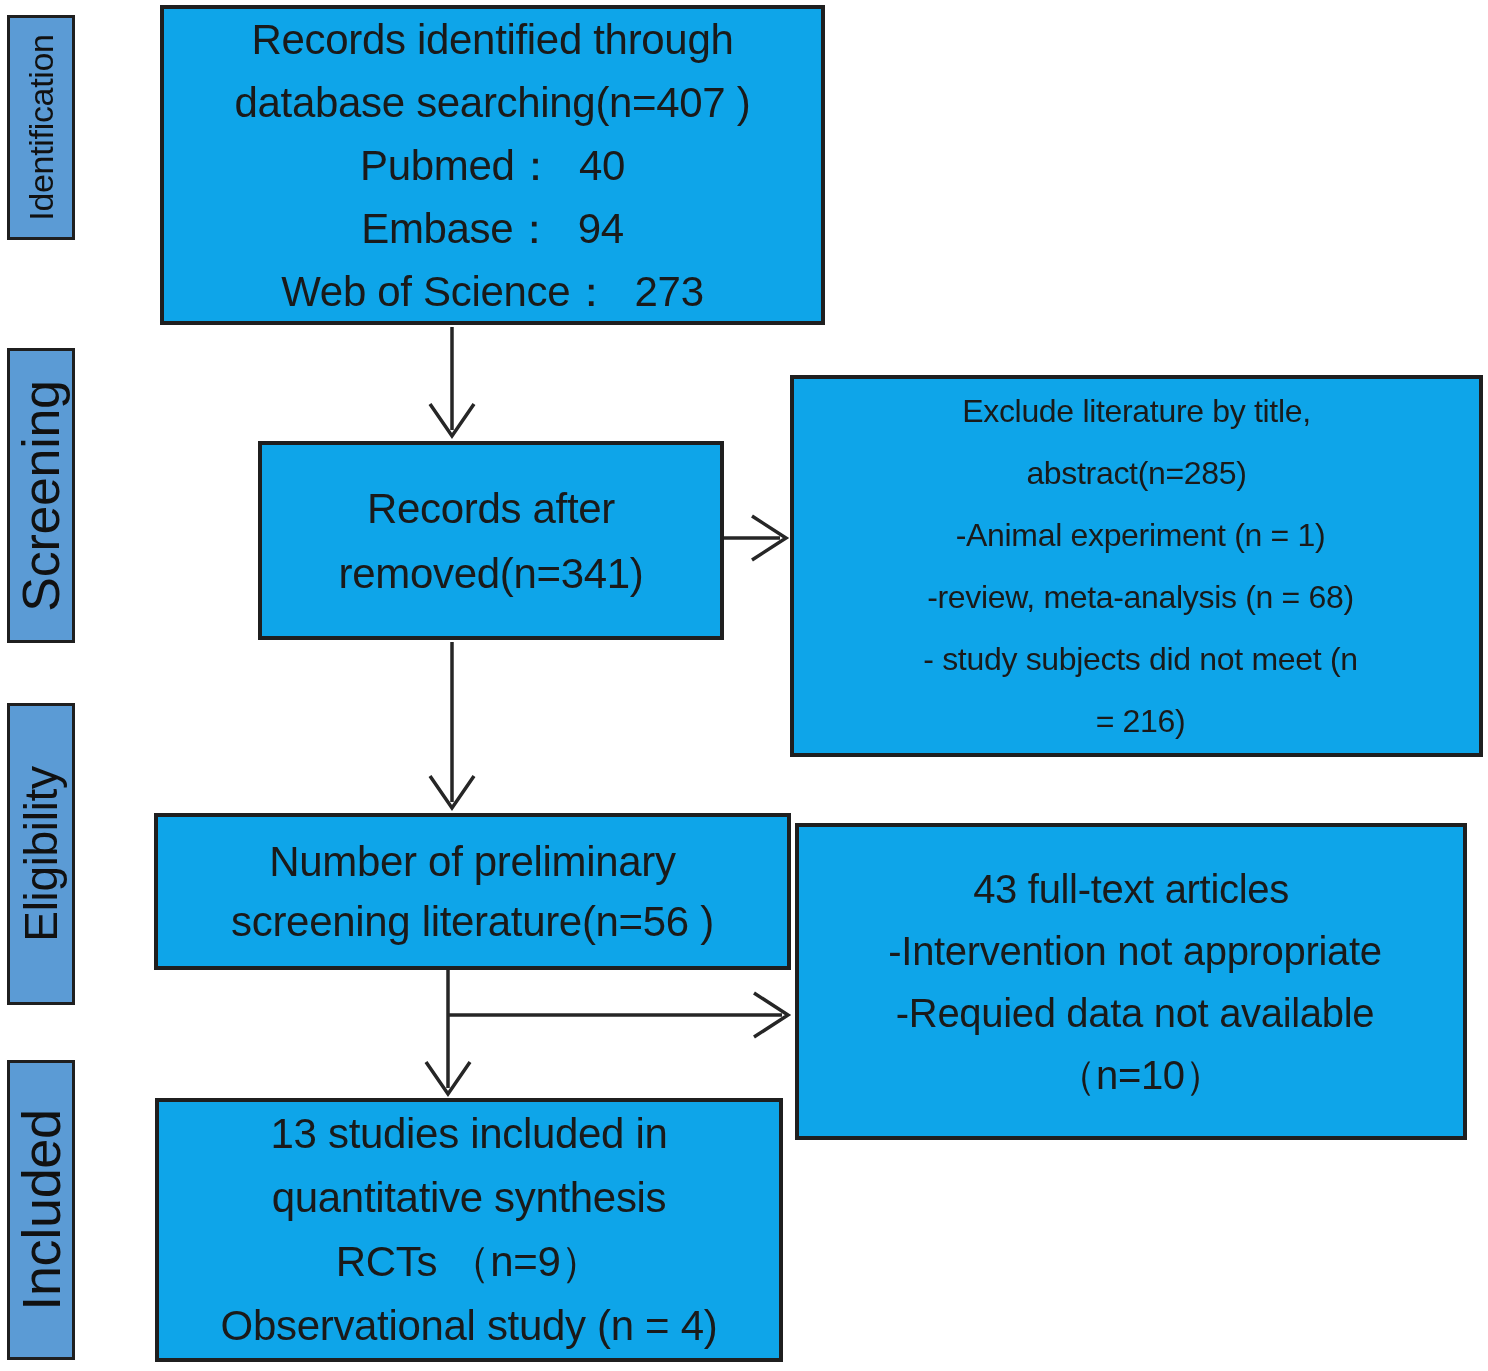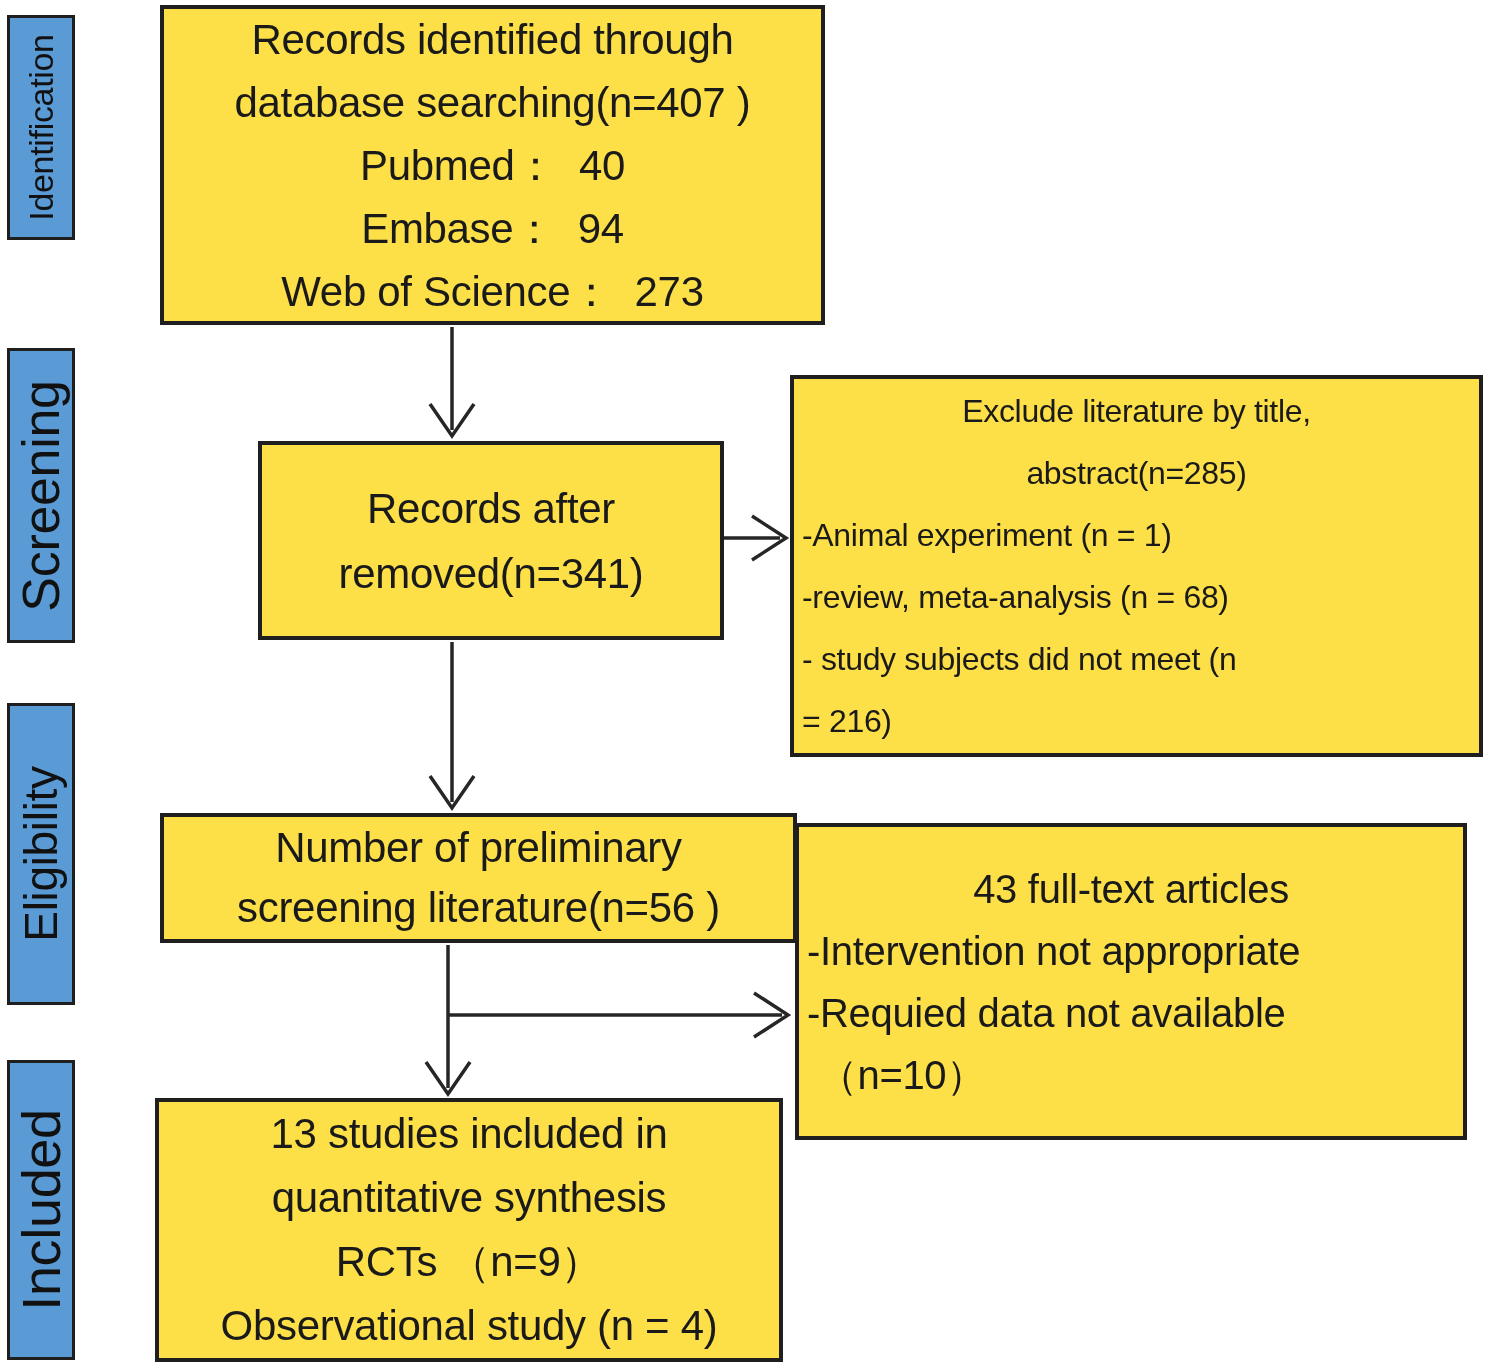--- a/index.html
+++ b/index.html
@@ -29,31 +29,31 @@
   .stage-identification span{font-size:34px;}
   .stage-screening{top:348px;height:295px;}
   .stage-screening span{font-size:52px;}
   .stage-eligibility{top:703px;height:302px;}
   .stage-eligibility span{font-size:46px;}
   .stage-included{top:1060px;height:300px;}
   .stage-included span{font-size:54px;}
 
   .box{
     position:absolute;
-    background:#fde047;border:4px solid #1f1f1f;
+    background:#0ea5e9;border:4px solid #1f1f1f;
     box-sizing:border-box;
     display:flex;flex-direction:column;justify-content:center;
   }
   .line{white-space:pre-wrap;text-align:center;}
-  .item{white-space:pre-wrap;text-align:left;padding-left:8px;}
+  .item{white-space:pre-wrap;text-align:center;padding-left:8px;}
 
   .box-identified{left:160px;top:5px;width:665px;height:320px;font-size:42px;line-height:63px;}
   .box-duplicates{left:258px;top:441px;width:466px;height:199px;font-size:42px;line-height:65px;}
   .box-exclude{left:790px;top:375px;width:693px;height:382px;font-size:32px;line-height:62px;}
-  .box-preliminary{left:160px;top:813px;width:637px;height:130px;font-size:42px;line-height:60px;}
+  .box-preliminary{left:154px;top:813px;width:637px;height:157px;font-size:42px;line-height:60px;}
   .box-fulltext{left:795px;top:823px;width:672px;height:317px;font-size:40px;line-height:62px;}
   .box-included{left:155px;top:1098px;width:628px;height:264px;font-size:42px;line-height:64px;justify-content:space-between;}
 </style>
 </head>
 <body>
 
 <div class="canvas">
 
   <svg class="connectors" viewBox="0 0 1488 1371">
     <path d="M452 327 L452 430"></path>

